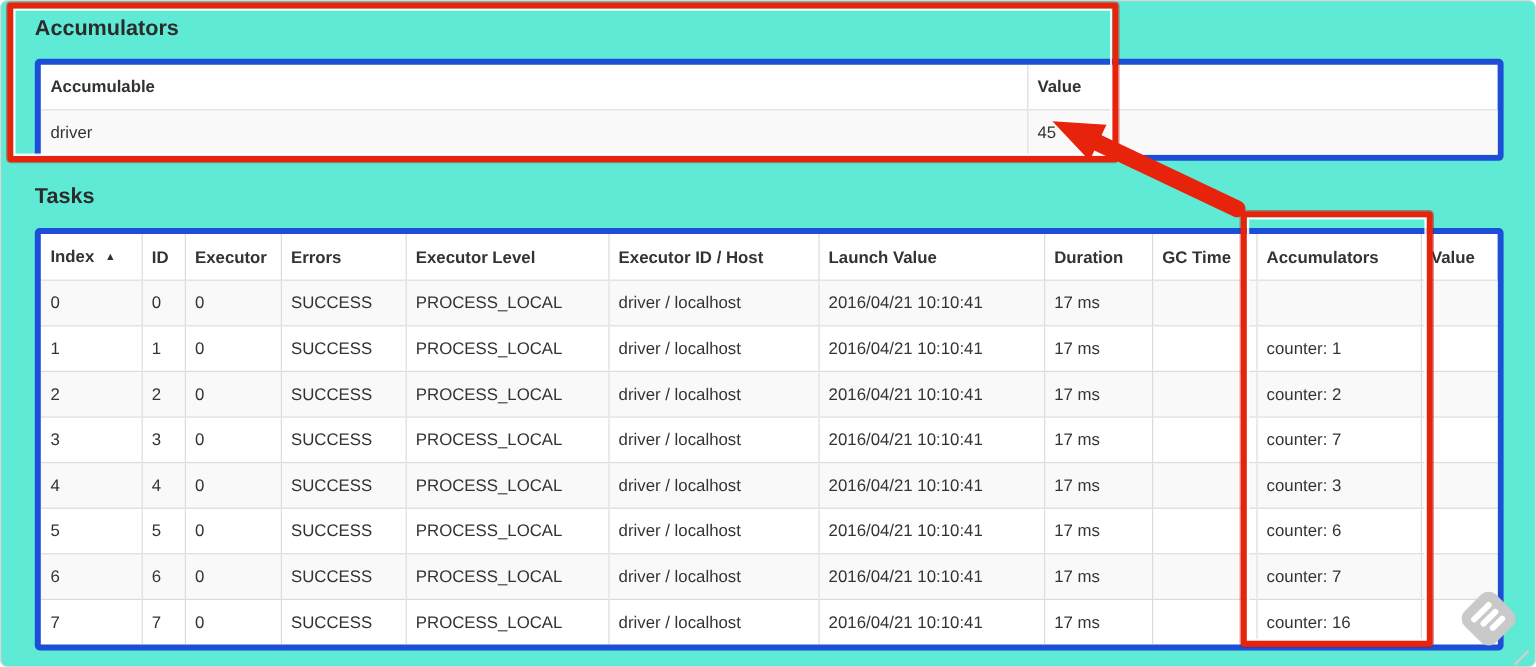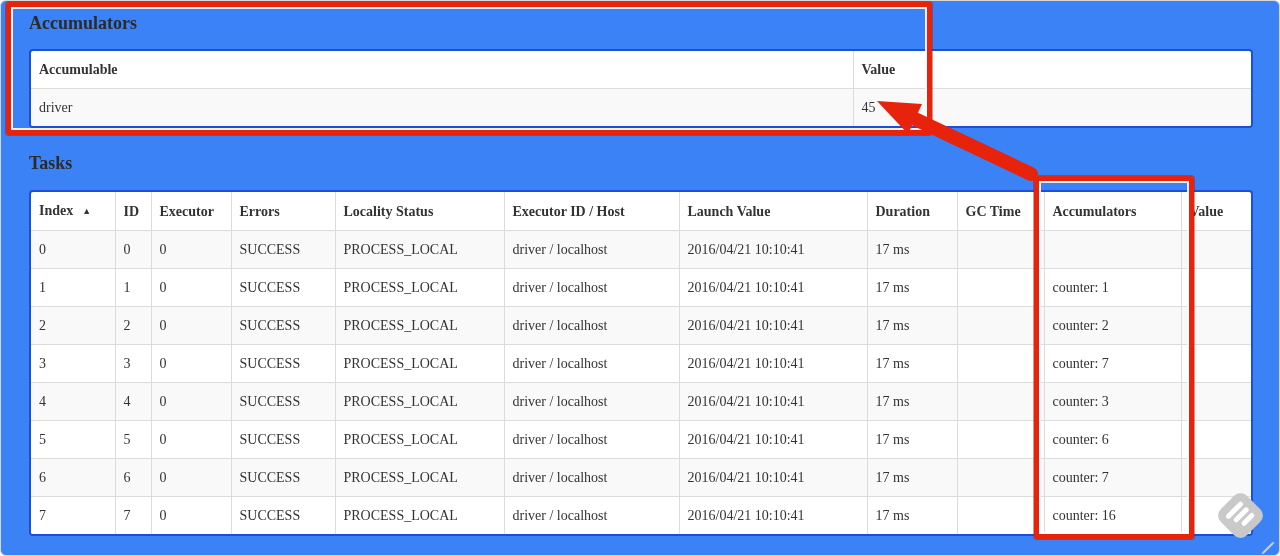--- a/index.html
+++ b/index.html
@@ -1,37 +1,37 @@
 <!DOCTYPE html>
 <html><head>
 <meta charset="utf-8">
 <style>
   * { margin:0; padding:0; box-sizing:border-box; }
   html,body { background:#ffffff; }
   .page {
     position:relative;
     width:1280px; height:556px;
-    background:#3b82f6;
+    background:#5eead4;
     border:1px solid #d8d8d8;
     border-radius:6px;
     overflow:hidden;
-    font-family:Liberation Serif, serif;
+    font-family:Liberation Sans, sans-serif;
     color:#333333;
   }
   .sec-title {
     position:absolute; left:28px;
     font-size:18px; font-weight:bold; color:#2b2b2b;
     line-height:22px;
   }
   #acc-title   { top:11px; }
   #tasks-title { top:151px; }
 
   .tbl-wrap {
     position:absolute; left:28px; width:1224px;
-    border:2px solid #1d4ed8; border-radius:4px;
+    border:5px solid #1d4ed8; border-radius:4px;
     overflow:hidden; background:#fff; z-index:1;
   }
   #acc-table-wrap   { top:48px; }
   #tasks-table-wrap { top:189px; }
 
   table { border-collapse:collapse; table-layout:fixed; width:100%; font-size:14px; color:#333; }
   th, td {
     padding:9px 8px; text-align:left;
     border-left:1px solid #dcdcdc; border-top:1px solid #dcdcdc;
     overflow:hidden; white-space:nowrap;
@@ -121,21 +121,21 @@
           <col style="width:87px">
         <col style="width:137px">
           <col style="width:74px">
       </colgroup>
       <thead>
           <tr id="tasks-head">
             <th><span>Index</span><span class="sort-icon">▲</span></th>
             <th><span>ID</span></th>
             <th><span>Executor</span></th>
             <th><span>Errors</span></th>
-            <th><span>Locality Status</span></th>
+            <th><span>Executor Level</span></th>
             <th><span>Executor ID / Host</span></th>
             <th><span>Launch Value</span></th>
             <th><span>Duration</span></th>
             <th><span>GC Time</span></th>
             <th><span>Accumulators</span></th>
             <th><span>Value</span></th>
           </tr>
         </thead>
       <tbody id="tasks-body">
           <tr>

